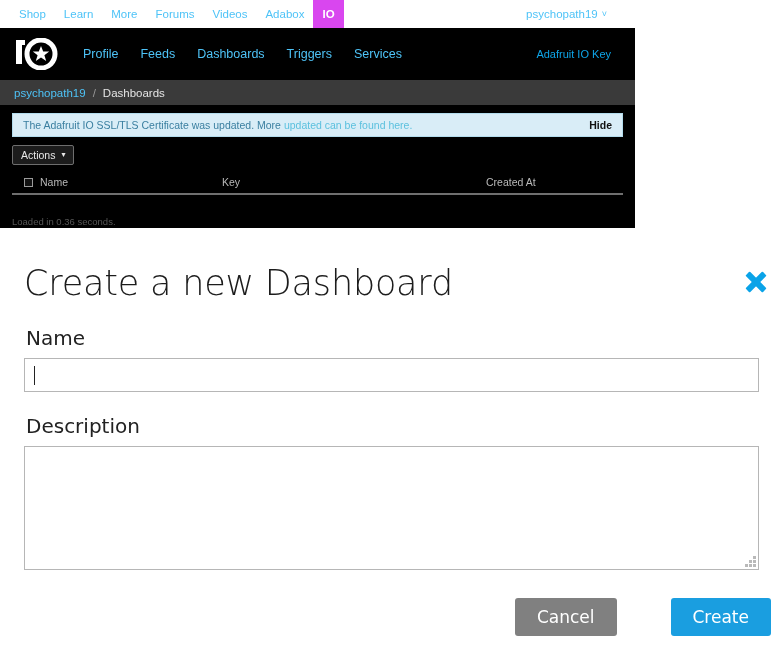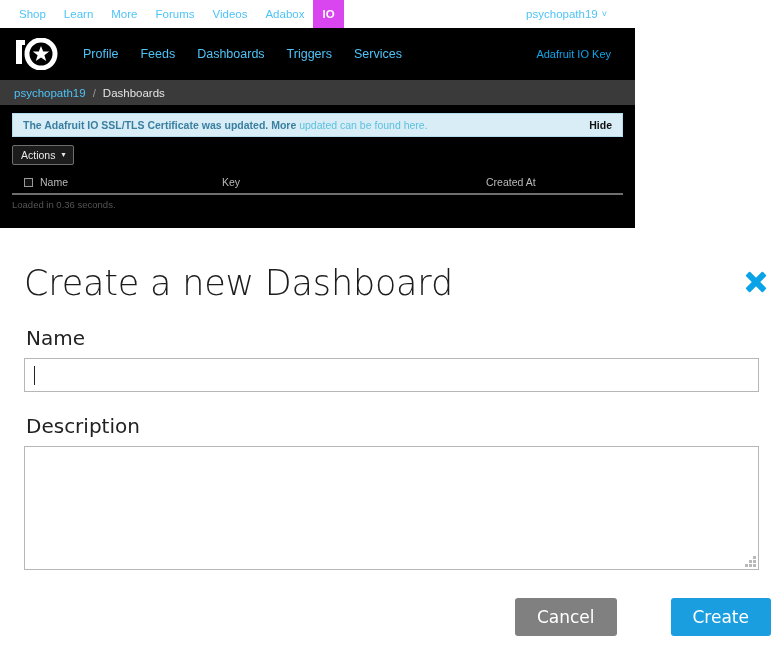--- a/index.html
+++ b/index.html
@@ -113,21 +113,21 @@
   .alert {
     background: #d9edf7;
     border: 1px solid #b3dced;
     color: #31708f;
     font-size: 10.5px;
     padding: 6px 10px;
     display: flex;
     align-items: center;
     height: 24px;
   }
-  .alert .alert-text { color: #3a7fa0; font-weight: bold; }
+  .alert .alert-text { color: #3a7fa0; }
   .alert .alert-link { color: #5bc0de; text-decoration: none; }
   .alert .hide-btn {
     margin-left: auto;
     color: #111111;
     font-weight: bold;
     font-size: 10.5px;
     text-decoration: none;
     cursor: pointer;
   }
 
@@ -171,20 +171,21 @@
     border: 1px solid #9a9a9a;
     background: #111;
     vertical-align: -1px;
     margin-right: 7px;
     cursor: pointer;
   }
   .loaded-note {
     color: #555555;
     font-size: 9.5px;
     padding-top: 4px;
+    margin-top: 17px;
   }
 
   
   .modal {
     position: absolute;
     left: 12px; top: 228px;
     width: 779px; height: 438px;
     background: #ffffff;
     padding: 12px 12px;
   }

